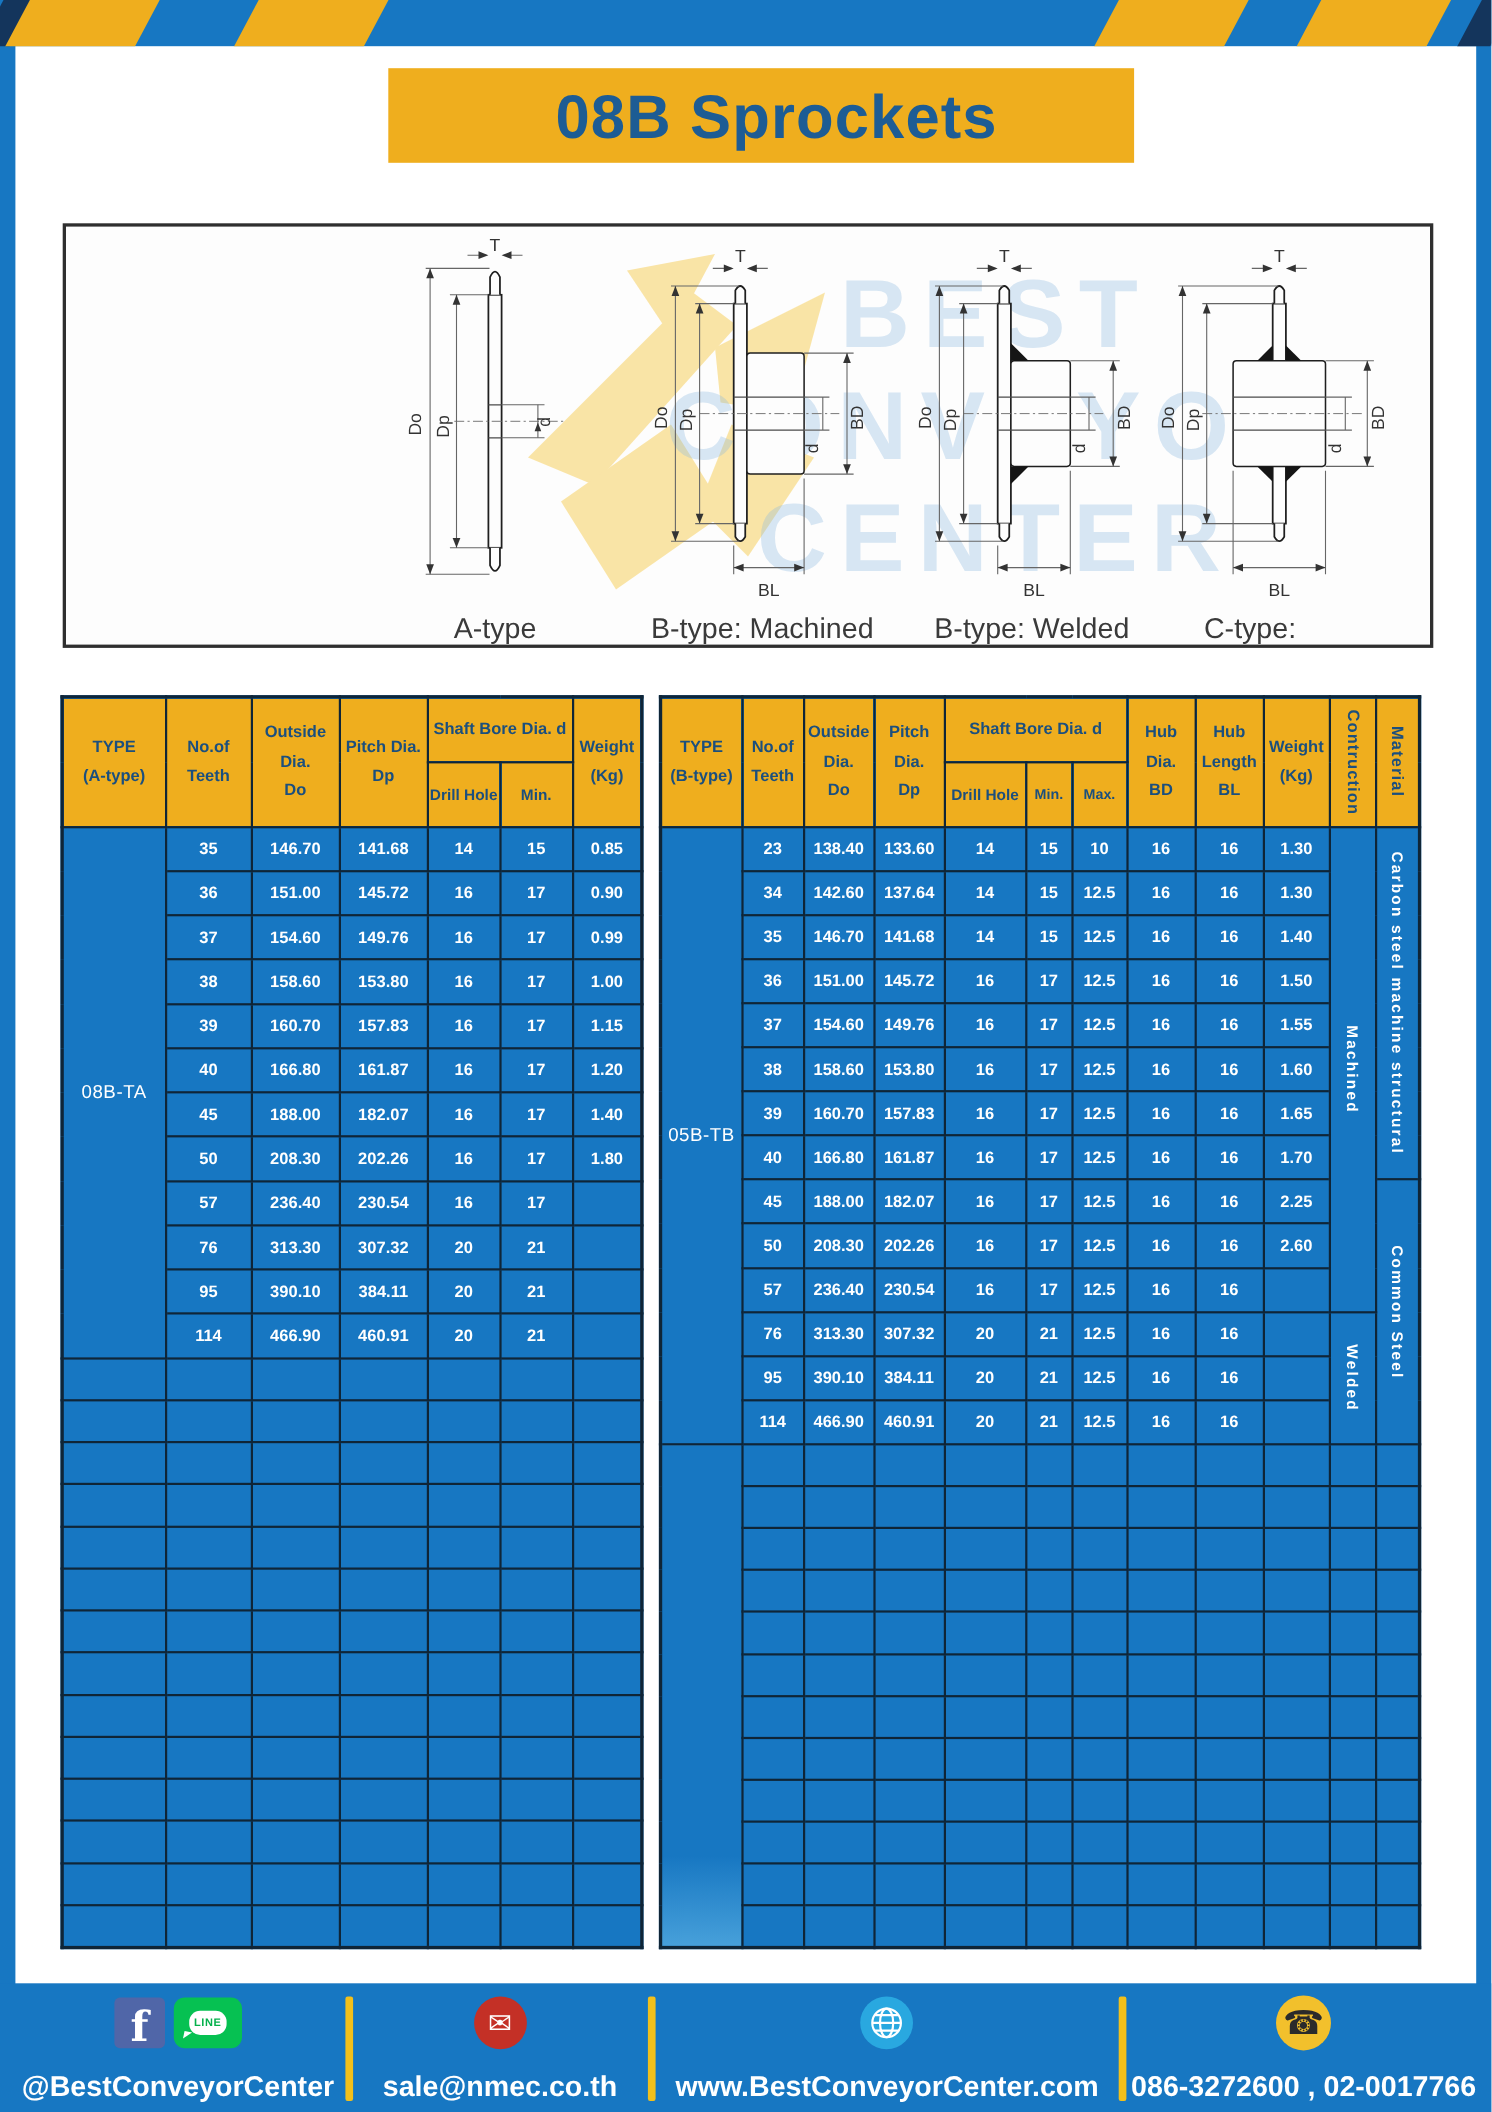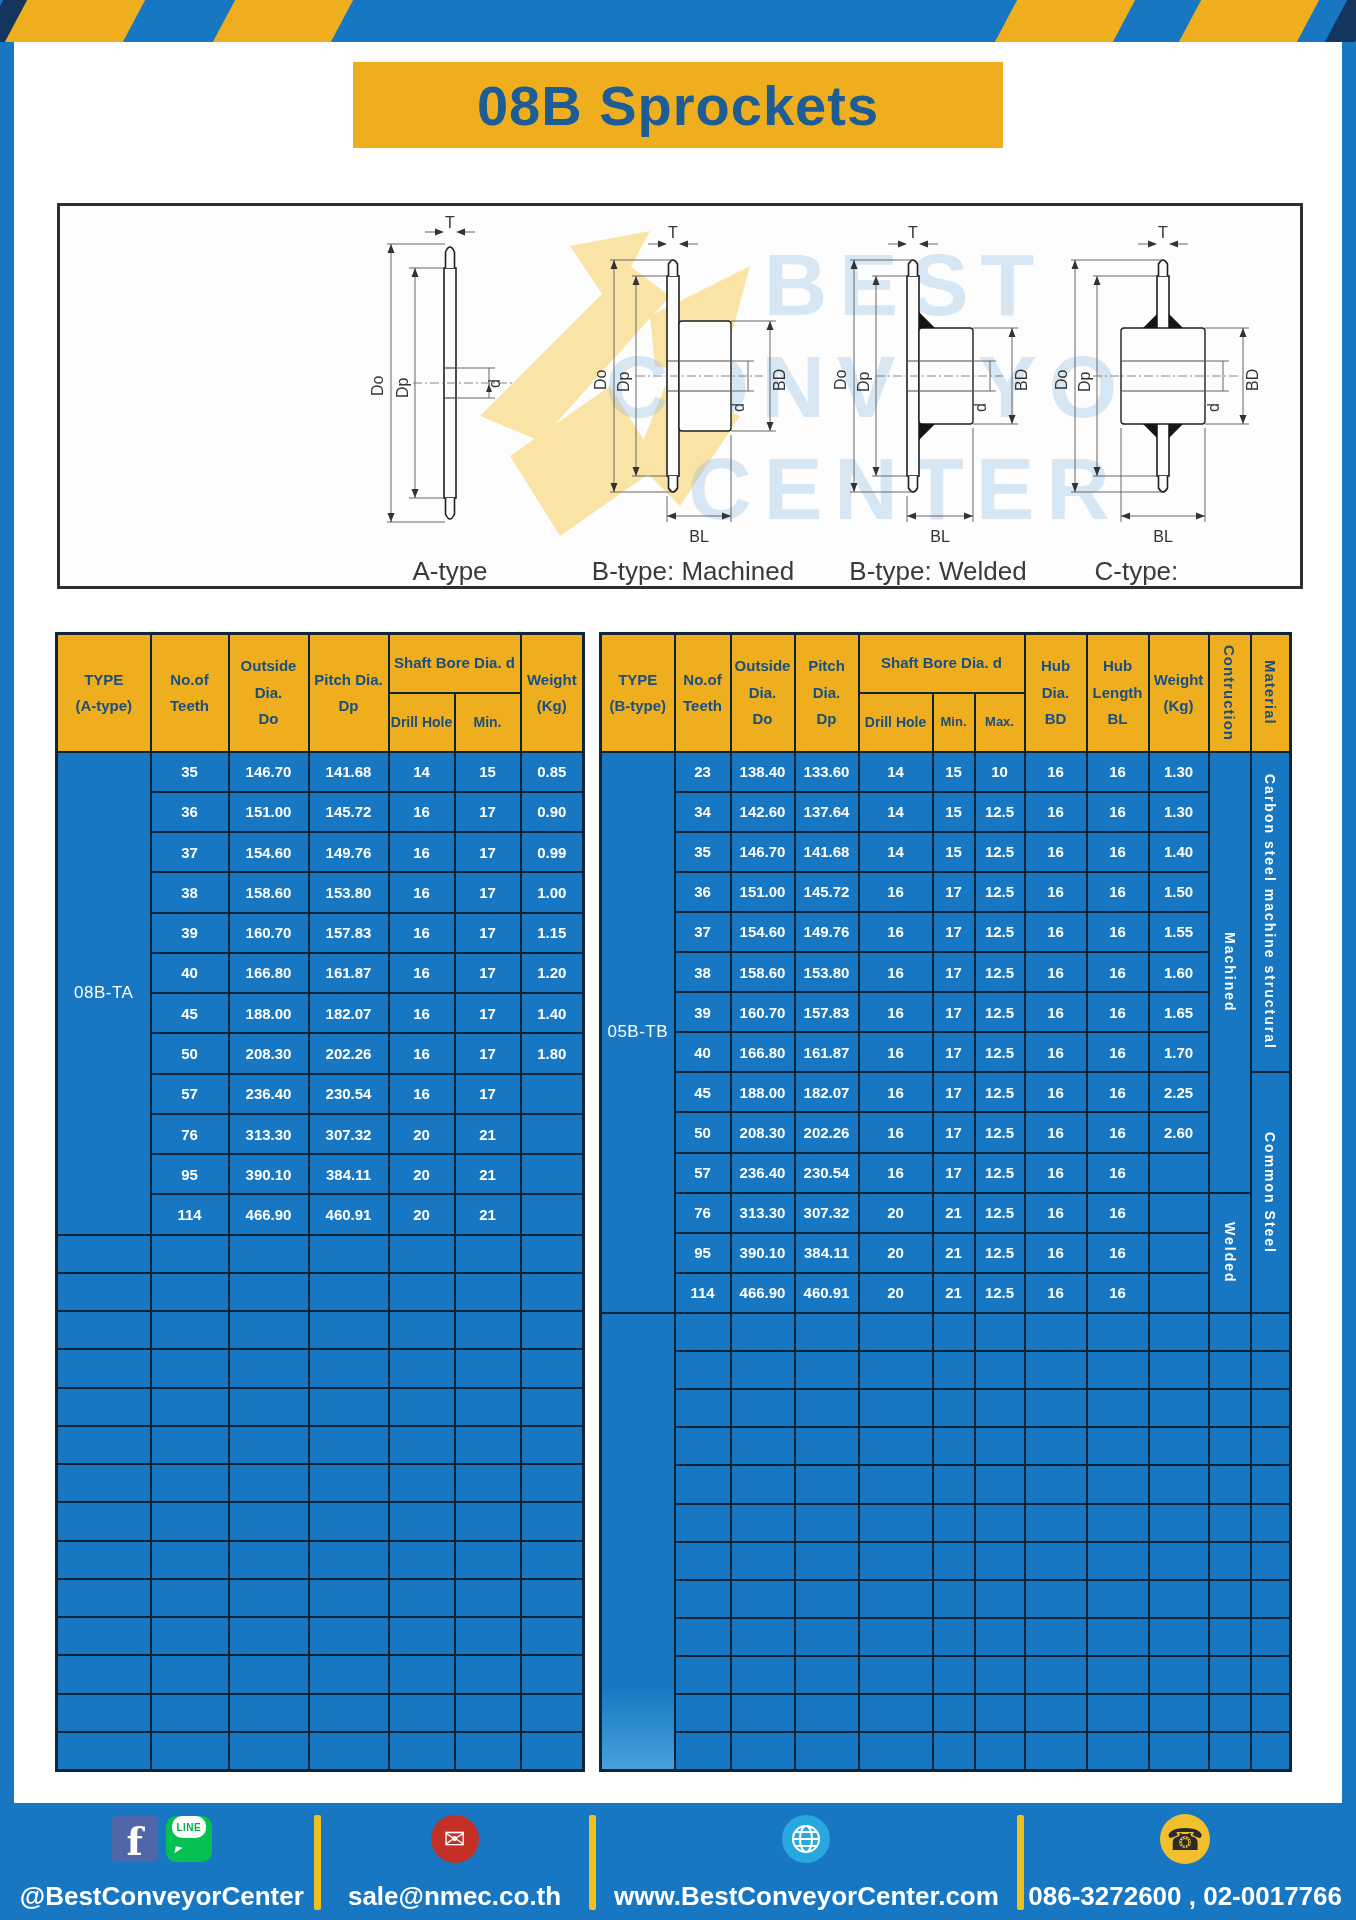--- a/index.html
+++ b/index.html
@@ -6,21 +6,21 @@
   .page{position:relative;width:1356px;height:1920px;background:#ffffff;overflow:hidden;
         font-family:"Liberation Sans", sans-serif;}
   
   .side-border{position:absolute;top:0;bottom:0;width:14px;background:#1777C2;z-index:6;}
   .side-border.left{left:0;} .side-border.right{right:0;}
   .top-bar{position:absolute;top:0;left:0;width:100%;height:42px;background:#1777C2;z-index:7;overflow:hidden;}
   .stripe{position:absolute;top:-4px;height:50px;background:#EFAE1E;transform:skewX(-28deg);}
   .stripe.navy{background:#14355C;}
   
   .banner{position:absolute;left:353px;top:62px;width:650px;height:86px;background:#EFAE1E;
-          display:flex;align-items:center;justify-content:center;z-index:2;}
+          display:flex;align-items:center;justify-content:center;z-index:2;padding-left:28px;}
   .banner-title{font-size:56px;font-weight:bold;color:#1D5C94;letter-spacing:1px;margin:0;}
   
   .diagram-box{position:absolute;left:57px;top:203px;width:1240px;height:380px;background:#fdfdfd;
                border:3px solid #2f2f2f;overflow:hidden;z-index:2;}
   .specs{position:absolute;left:18px;top:103px;z-index:3;}
   .spec-line{font-size:20px;font-weight:bold;color:#1B4F7E;line-height:33px;white-space:nowrap;}
   .wm-logo{position:absolute;left:360px;top:20px;z-index:1;opacity:.45;}
   .wm-text{position:absolute;left:545px;top:28px;width:600px;z-index:1;text-align:center;
            font-weight:bold;font-size:88px;line-height:102px;letter-spacing:12px;
            color:rgba(140,185,224,0.33);}
@@ -54,21 +54,21 @@
   .footer{position:absolute;left:0;bottom:0;width:100%;height:117px;background:#1777C2;z-index:8;
           display:flex;align-items:stretch;padding:10px 14px 8px;box-sizing:border-box;}
   .f-sec{display:flex;flex-direction:column;align-items:center;justify-content:space-between;}
   .f-sec .f-icons{display:flex;gap:8px;align-items:center;height:52px;}
   .f-label{color:#fff;font-weight:bold;font-size:26px;white-space:nowrap;}
   .f-div{width:7px;background:#F2C01B;margin:2px 4px;border-radius:2px;}
   .s1{width:300px;} .s2{width:264px;} .s3{width:420px;} .s4{flex:1;}
   .fb-icon{width:46px;height:46px;background:#5066A8;border-radius:5px;display:flex;align-items:flex-end;
            justify-content:center;color:#fff;font-family:"DejaVu Serif",serif;font-weight:bold;
            font-size:38px;line-height:40px;overflow:hidden;}
-  .line-icon{width:46px;height:46px;background:#06C152;border-radius:10px;display:flex;align-items:flex-start;
+  .line-icon{width:62px;height:46px;background:#06C152;border-radius:10px;display:flex;align-items:center;
              justify-content:center;position:relative;}
   .line-bubble{width:34px;height:22px;background:#fff;border-radius:10px;display:flex;align-items:center;
                justify-content:center;color:#06B14C;font-weight:bold;font-size:10px;letter-spacing:.5px;}
   .line-tail{position:absolute;left:9px;bottom:8px;width:0;height:0;border-left:7px solid #fff;
              border-bottom:7px solid transparent;transform:rotate(12deg);}
   .mail-icon{width:48px;height:48px;background:#C43026;border-radius:50%;display:flex;align-items:center;
              justify-content:center;color:#fff;font-size:26px;}
   .globe-icon{width:48px;height:48px;background:#29A8E0;border-radius:50%;display:flex;align-items:center;
               justify-content:center;}
   .phone-icon{width:50px;height:50px;background:#F2C02C;border-radius:50%;display:flex;align-items:center;

